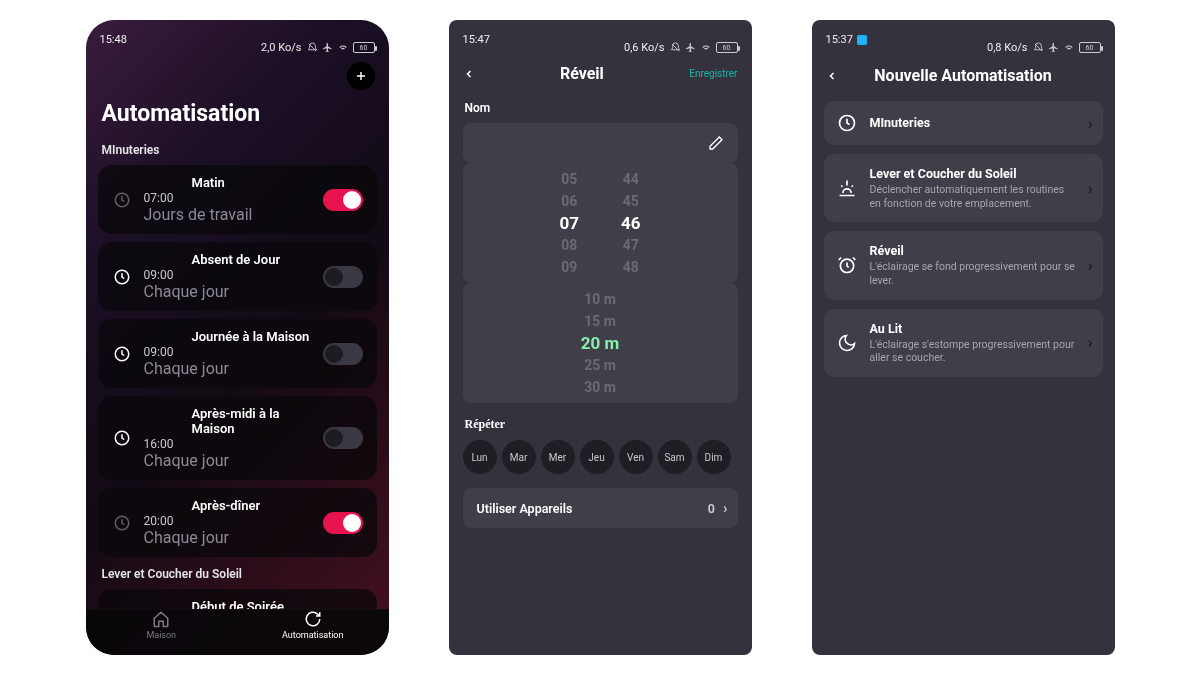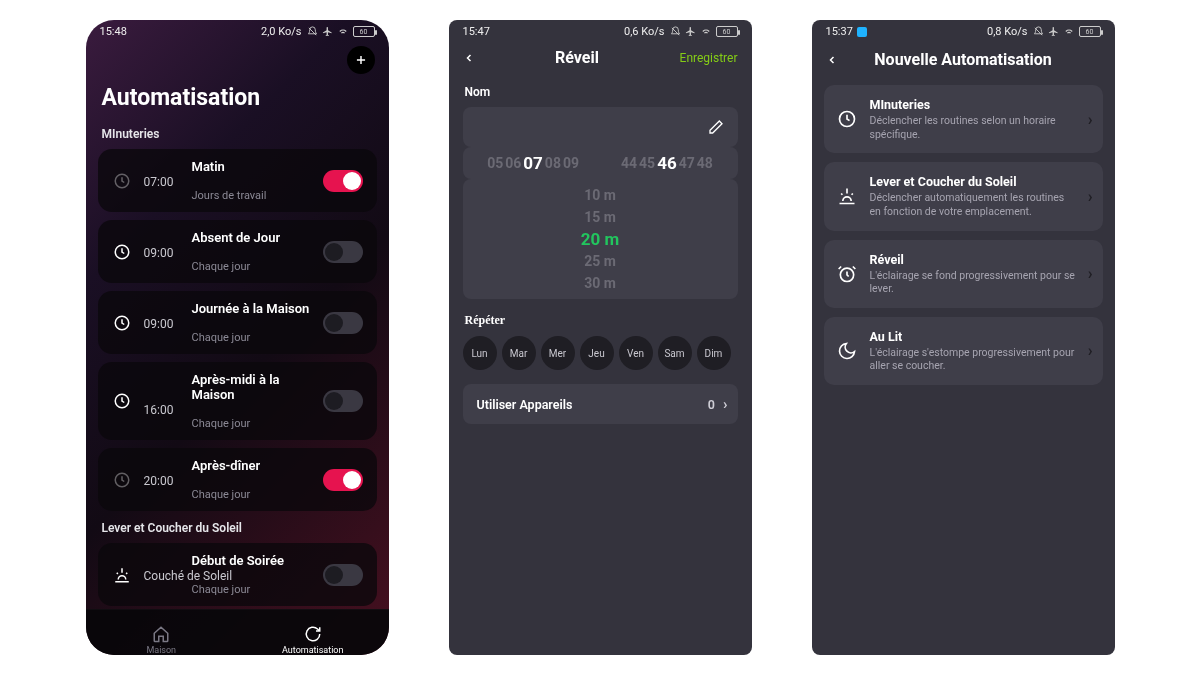--- a/index.html
+++ b/index.html
@@ -29,21 +29,21 @@
     background: #34333d;
   }
   .statusbar {
     display: flex;
     justify-content: space-between;
     align-items: center;
     padding: 5px 14px 2px;
     font-size: 11px;
     color: #eee;
   }
-  .status-right { display: flex; align-items: center; gap: 5px; }
+  .status-right { display: flex; align-items: center; gap: 5px; margin-top: 16px; }
   .status-icons { display: flex; gap: 4px; align-items: center; }
   .battery {
     width: 22px; height: 11px; border: 1px solid #ccc; border-radius: 2px;
     position: relative; display: flex; align-items: center; justify-content: center;
     font-size: 7px; color: #ccc;
   }
   .battery::after { content:''; position:absolute; right:-3px; top:3px; width:2px; height:5px; background:#ccc; border-radius:1px;}
 
   
   .s1-header { display:flex; justify-content:flex-end; padding: 6px 14px; }
@@ -59,67 +59,67 @@
     background: rgba(10,8,12,0.78);
     border-radius: 14px;
     padding: 10px 14px;
     display:flex; align-items:center; gap:12px;
     margin-bottom: 8px;
   }
   .card .icon-slot { width:20px; display:flex; justify-content:center; }
   .card .body { flex:1; }
   .card .name { font-size: 13px; font-weight:600;padding-left:48px; }
   .card .t1 { font-size: 12px; color:#c9c8cf; margin-top:1px; }
-  .card .t2 { font-size: 11px; color:#8b8995; margin-top:0px;margin-left:48px; }
+  .card .t2 { font-size: 16px; color:#8b8995; margin-top:0px; }
   .toggle {
     width: 40px; height: 22px; border-radius: 12px;
     background: #3a3842; position:relative;
   }
   .toggle::after{
     content:''; position:absolute; width:18px; height:18px; border-radius:50%;
     background:#1d1c22; top:2px; left:2px;
   }
   .toggle.on { background:#e6134f; }
   .toggle.on::after{ background:#fff; left:20px; }
 
   .tabbar {
     height: 46px; background: rgba(8,6,10,0.92);
     display:flex; border-top:1px solid rgba(255,255,255,0.03);
   }
-  .tab { flex:1; display:flex; flex-direction:column; align-items:center; justify-content:flex-end; gap:2px; font-size:9px; color:#7a7884;}
+  .tab { flex:1; display:flex; flex-direction:column; align-items:center; justify-content:flex-start; gap:2px; font-size:9px; color:#7a7884;}
   .tab.active { color:#fff; }
   .tab svg { width:18px; height:18px; }
 
   
   .s2-header { display:flex; align-items:center; justify-content:space-between; padding:8px 14px; }
   .s2-header .back { font-size:18px; color:#fff; }
   .s2-header .title { font-size:16px; font-weight:700; }
-  .s2-header .save { font-size:12px; color:#84cc16; }
+  .s2-header .save { font-size:10px; color:#14b8a6; }
   .s2-body { padding: 4px 14px; }
   .field-label { font-size:12px; font-weight:600; margin: 6px 2px 8px; }
   .input-row {
     background:#3f3e49; border-radius:8px; height:40px;
     display:flex; align-items:center; justify-content:flex-end; padding:0 14px;
   }
   .pencil { width:16px; height:16px; }
   .q { font-size:12px; font-weight:600; margin:14px 2px 8px; line-height:1.35; }
   .picker {
     background:#3f3e49; border-radius:8px; padding:6px 0;
     display:flex; justify-content:center; gap:42px;
     position:relative;
   }
-  .col { display:flex; flex-direction:row; align-items:center; gap:2px;}
+  .col { display:flex; flex-direction:column; align-items:center; gap:2px;}
   .col span { font-size:14px; color:#6b6a74; font-weight:700; height:20px; line-height:20px;}
   .col span.sel { color:#fff; font-size:17px; }
   .picker2 {
     background:#3f3e49; border-radius:8px; padding:6px 0;
     display:flex; flex-direction:column; align-items:center; gap:2px;
   }
   .picker2 span{ font-size:14px; color:#6b6a74; font-weight:700; height:20px; line-height:20px;}
-  .picker2 span.sel{ color:#22c55e; font-size:17px; }
+  .picker2 span.sel{ color:#86efac; font-size:17px; }
   .days { display:flex; gap:5px; margin-top:6px; }
   .day {
     width:34px; height:34px; border-radius:50%; background:#1f1e24;
     display:flex; align-items:center; justify-content:center;
     font-size:10px; color:#c8c7cf;
   }
   .use-row {
     background:#3f3e49; border-radius:8px; height:40px;
     display:flex; align-items:center; justify-content:space-between;
     padding: 0 10px 0 14px; margin-top:14px; font-size:12.5px; font-weight:600;gap:8px;
@@ -429,21 +429,20 @@
 
   <div class="opt">
     <div class="icon-slot">
         <svg width="20" height="20" viewBox="0 0 24 24" fill="none" stroke="#fff" stroke-width="2">
           <circle cx="12" cy="12" r="9"></circle>
           <path d="M12 7v5l3 2"></path>
         </svg>
       </div>
     <div class="body">
       <div class="name">MInuteries</div>
-      <div class="desc">Déclencher les routines selon un horaire spécifique.</div>
     </div>
     <span class="chev">›</span>
   </div>
 
   <div class="opt">
     <div class="icon-slot">
         <svg width="20" height="20" viewBox="0 0 24 24" fill="none" stroke="#fff" stroke-width="2">
           <path d="M17 18a5 5 0 00-10 0M3 21h18M12 3v6M5 9l1.5 1.5M19 9l-1.5 1.5"></path>
         </svg>
       </div>

